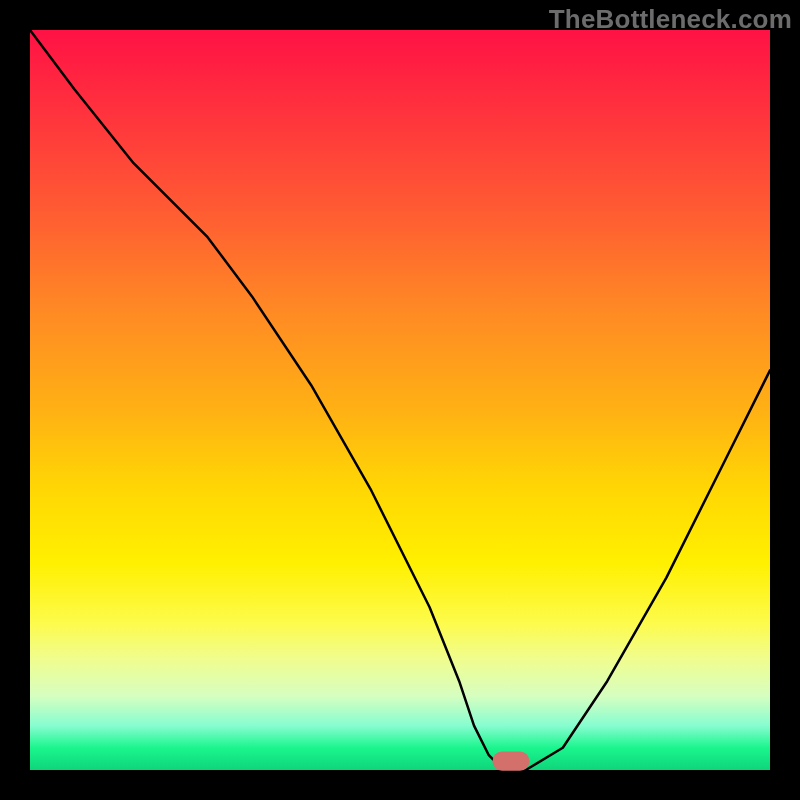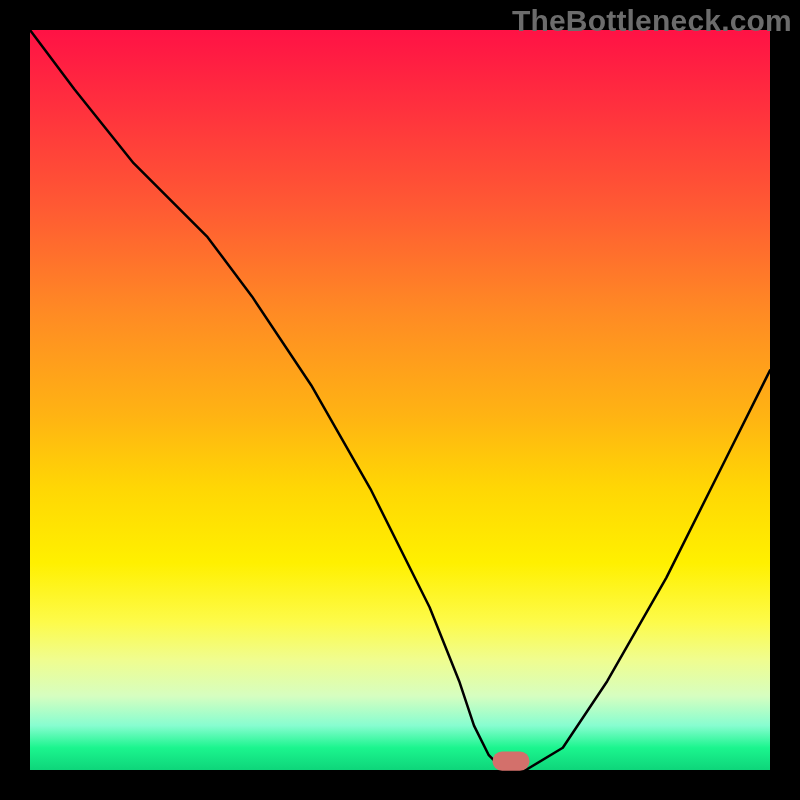--- a/index.html
+++ b/index.html
@@ -40,21 +40,21 @@
       #87fdd0 94%,
       #1bf58e 97%,
       #0ed57a 100%
     );
   }
   .watermark {
     position: absolute;
     top: 4px;
     right: 8px;
     font-family: Arial, Helvetica, sans-serif;
-    font-size: 30px;
+    font-size: 26px;
     font-weight: 600;
     color: #6c6c6c;
     letter-spacing: 0.2px;
   }
   .curve-svg {
     position: absolute;
     left: 30px;
     top: 30px;
     width: 740px;
     height: 740px;

